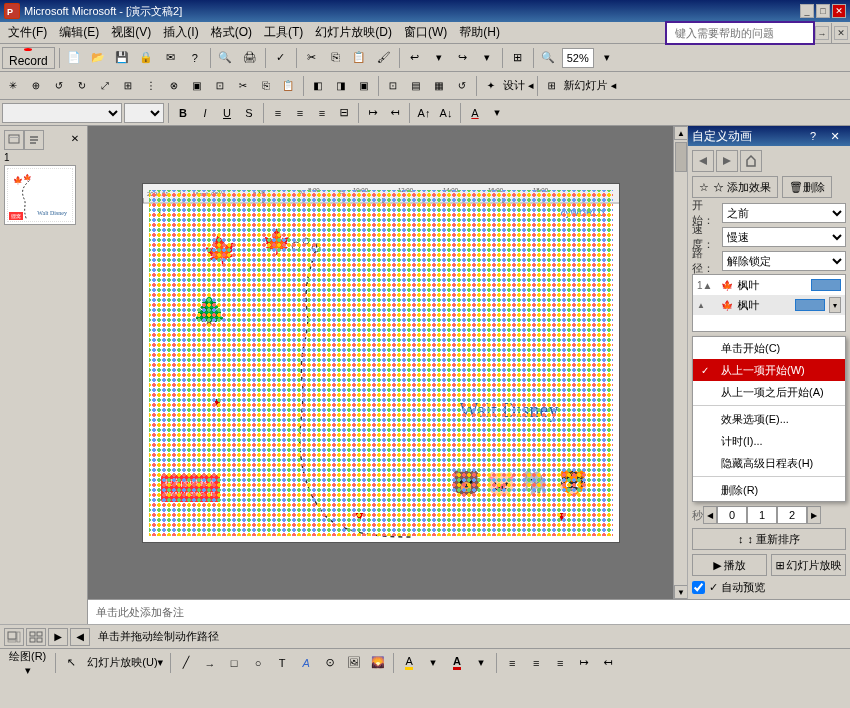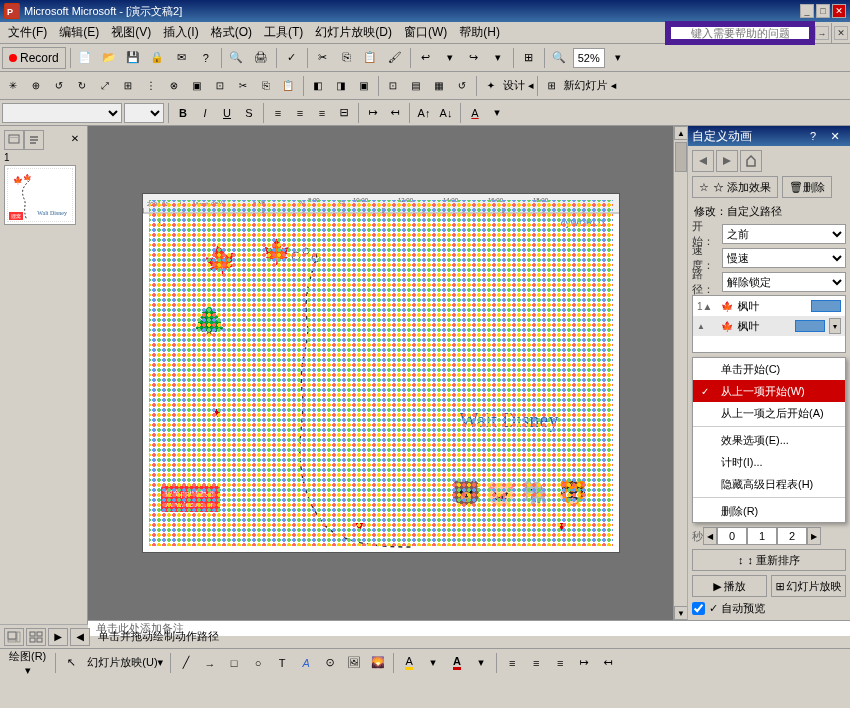--- a/index.html
+++ b/index.html
@@ -47,27 +47,27 @@
       border: 1px solid transparent; 
       background: transparent; 
       display: flex; align-items: center; justify-content: center;
       cursor: pointer; font-size: 11px;
     }
     .tb-separator { width: 1px; height: 20px; background: #999; margin: 0 2px; }
     .record-btn { 
       height: 22px; padding: 0 6px;
       border: 1px solid #999; background: #d4d0c8;
       display: flex; align-items: center; gap: 3px;
-      cursor: pointer; font-size: 12px;
+      cursor: pointer; font-size: 12px; flex-direction: column;
     }
     .record-dot { width: 8px; height: 8px; background: red; border-radius: 50%; }
     .search-input { 
       width: 150px; height: 24px; 
-      border: 6px solid #4c1d95; 
-      padding: 0 20px; font-size: 11px;
+      border: 2px solid #4c1d95; 
+      padding: 0 8px; font-size: 11px;
       background: white;
     }
 
     
     .toolbar2 {
       background: #d4d0c8;
       height: 28px;
       display: flex;
       align-items: center;
       padding: 0 2px;
@@ -904,21 +904,20 @@
             <div class="add-effect-btn">
               <span>☆</span>
               <span style="margin-left:2px;">☆ 添加效果</span>
             </div>
             <div class="del-btn">
               <span>🗑</span>
               <span>删除</span>
             </div>
           </div>
 
-          <div class="modify-text">修改：自定义路径</div>
 
           <div class="prop-row">
             <span class="prop-label">开始：</span>
             <select class="prop-select">
               <option>之前</option>
               <option>单击时</option>
               <option>之后</option>
             </select>
           </div>
           <div class="prop-row">

